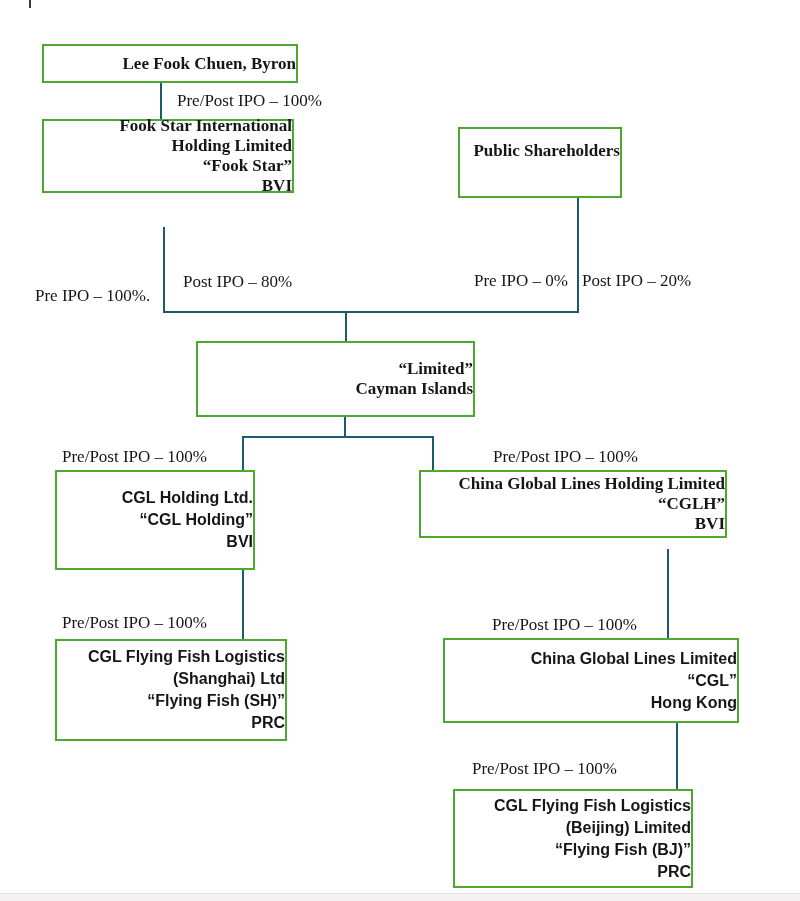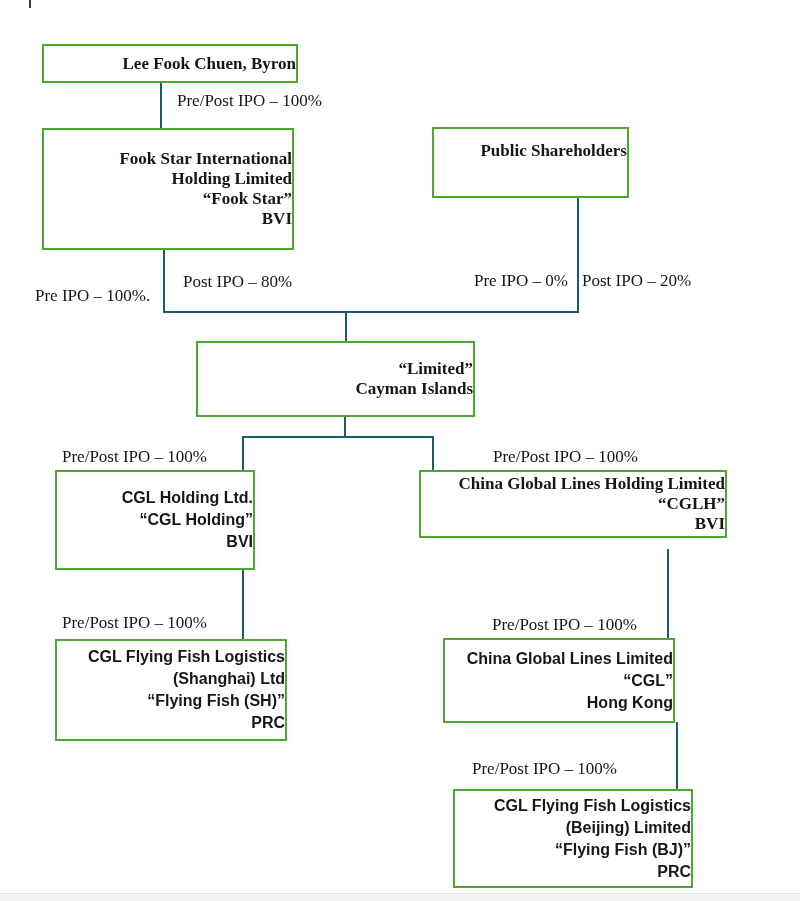--- a/index.html
+++ b/index.html
@@ -82,28 +82,28 @@
   <div class="edge" style="left:242px;top:436px;width:2px;height:34px;"></div>
   <div class="edge" style="left:432px;top:436px;width:2px;height:34px;"></div>
   <div class="edge" style="left:242px;top:557px;width:2px;height:82px;"></div>
   <div class="edge" style="left:667px;top:549px;width:2px;height:89px;"></div>
   <div class="edge" style="left:676px;top:722px;width:2px;height:67px;"></div>
 
   <div class="node serif" style="left:42px;top:44px;width:256px;height:39px;">
     <div>Lee Fook Chuen, Byron</div>
   </div>
 
-  <div class="node serif" style="left:42px;top:128px;width:252px;height:122px;">
+  <div class="node serif" style="left:42px;top:119px;width:252px;height:74px;">
     <div>Fook Star International</div>
     <div>Holding Limited</div>
     <div>“Fook Star”</div>
     <div>BVI</div>
   </div>
 
-  <div class="node serif" style="left:432px;top:127px;width:197px;height:71px;padding-bottom:24px;">
+  <div class="node serif" style="left:458px;top:127px;width:164px;height:71px;padding-bottom:24px;">
     <div>Public Shareholders</div>
   </div>
 
   <div class="node serif" style="left:196px;top:341px;width:279px;height:76px;">
     <div>“Limited”</div>
     <div>Cayman Islands</div>
   </div>
 
   <div class="node sans" style="left:55px;top:470px;width:200px;height:100px;">
     <div>CGL Holding Ltd.</div>
@@ -117,21 +117,21 @@
     <div>BVI</div>
   </div>
 
   <div class="node sans" style="left:55px;top:639px;width:232px;height:102px;">
     <div>CGL Flying Fish Logistics</div>
     <div>(Shanghai) Ltd</div>
     <div>“Flying Fish (SH)”</div>
     <div>PRC</div>
   </div>
 
-  <div class="node sans" style="left:443px;top:638px;width:232px;height:85px;">
+  <div class="node sans" style="left:443px;top:638px;width:296px;height:85px;">
     <div>China Global Lines Limited</div>
     <div>“CGL”</div>
     <div>Hong Kong</div>
   </div>
 
   <div class="node sans" style="left:453px;top:789px;width:240px;height:99px;">
     <div>CGL Flying Fish Logistics</div>
     <div>(Beijing) Limited</div>
     <div>“Flying Fish (BJ)”</div>
     <div>PRC</div>

